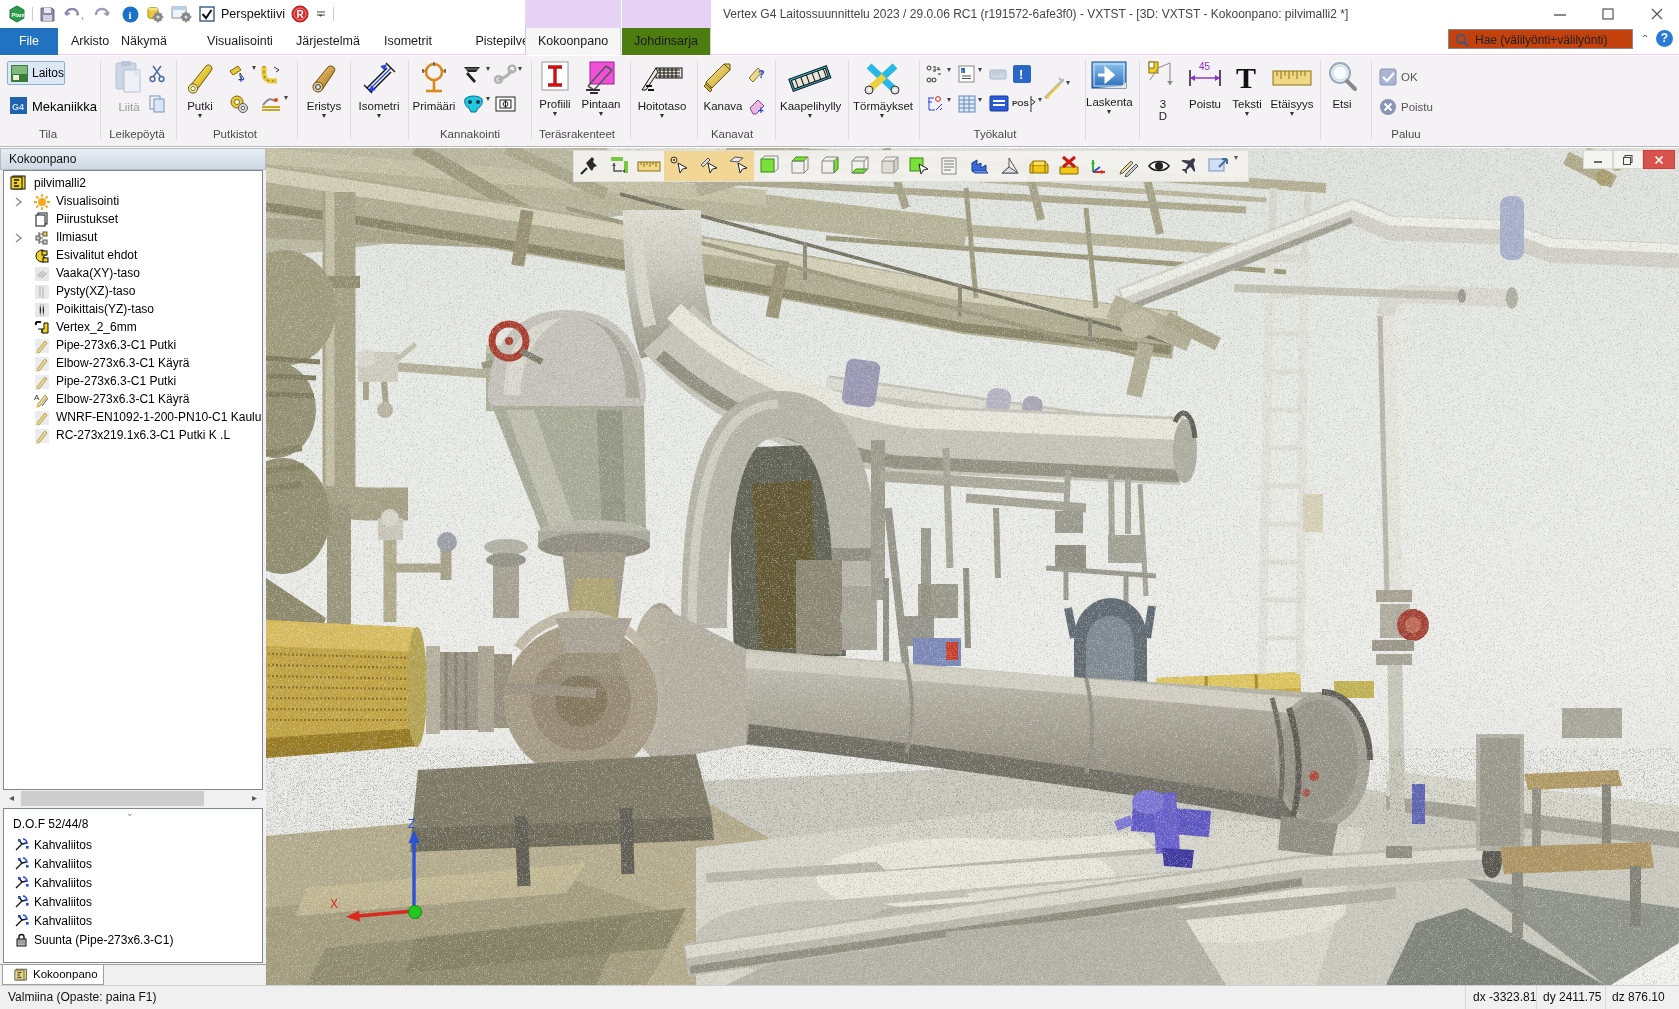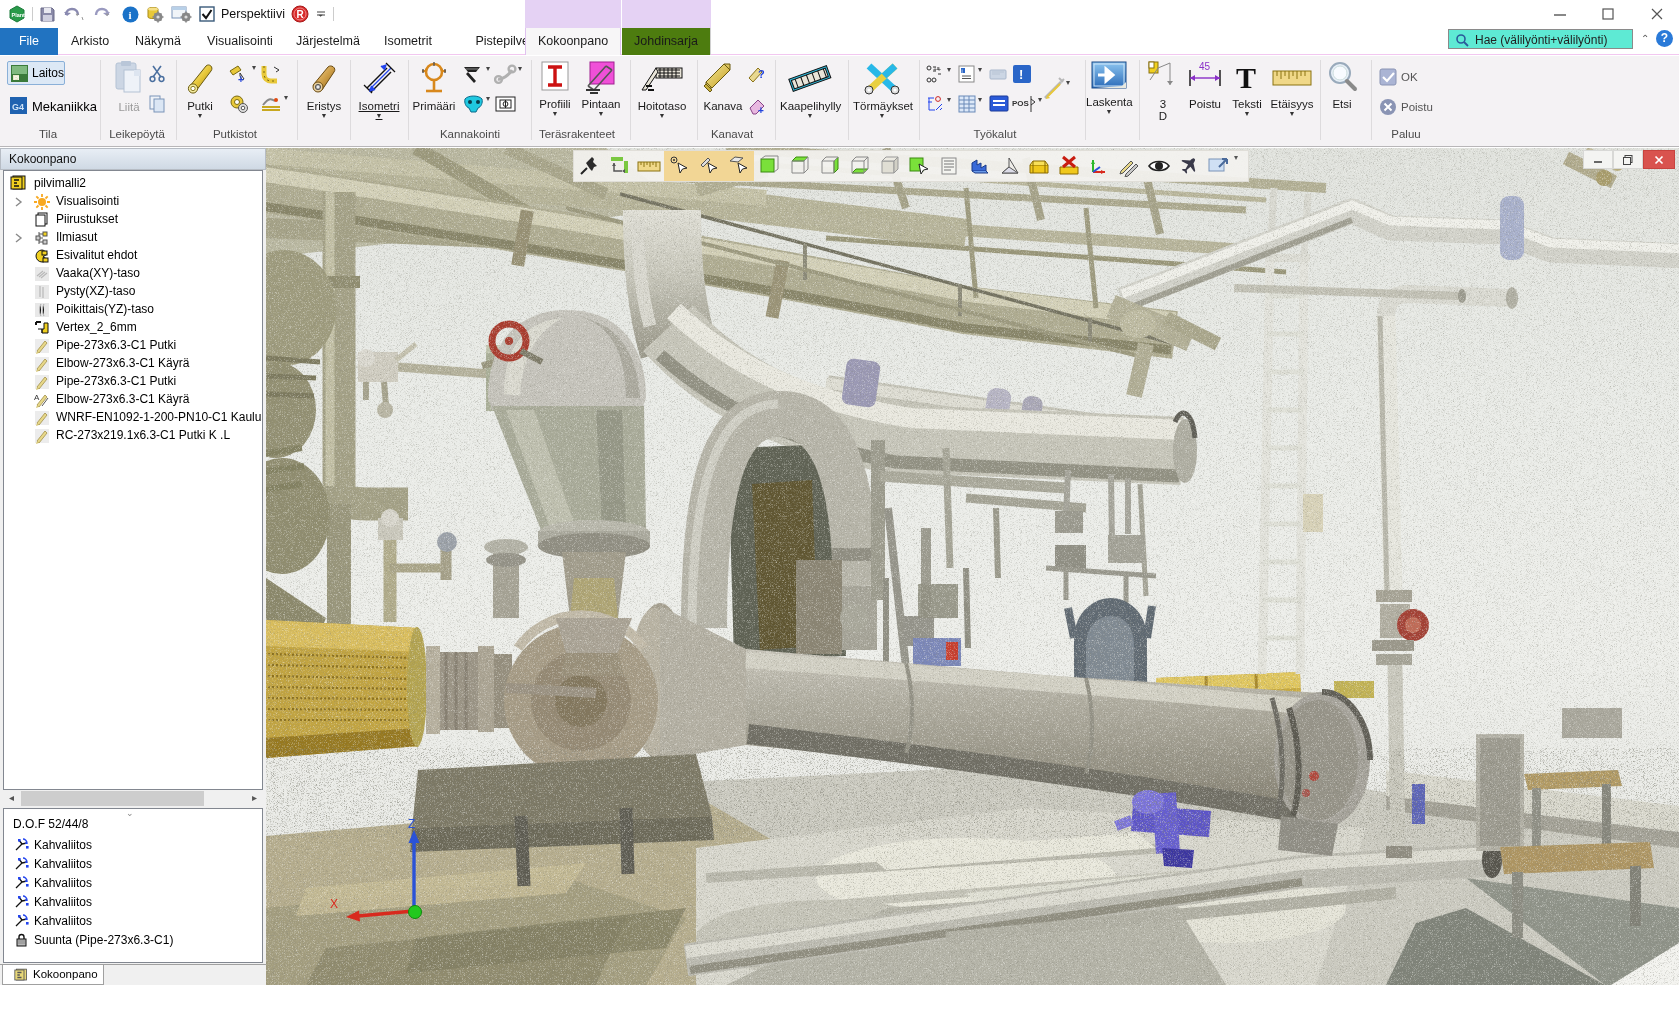--- a/index.html
+++ b/index.html
@@ -100,37 +100,38 @@
           <circle cx="9" cy="9" r="8" fill="#d82a2a" stroke="#a81a1a"></circle>
           <circle cx="9" cy="9" r="6" fill="none" stroke="#f08a8a"></circle>
           <text x="5.5" y="13" font-size="10" fill="#fff" font-weight="bold">R</text>
         </svg>
     <svg width="12" height="14" viewBox="0 0 12 14">
           <path d="M2 5h8M2 8h8" stroke="#444" stroke-width="1.2"></path>
           <path d="M3 10l3 3 3-3z" fill="#444" transform="scale(0.7) translate(2,1)"></path>
         </svg>
     <div style="width:1px;height:14px;background:#ccc;"></div>
   </div>
+  <div id="title-text">Vertex G4 Laitossuunnittelu 2023 / 29.0.06 RC1 (r191572-6afe3f0) - VXTST - [3D: VXTST - Kokoonpano: pilvimalli2 *]</div>
   <svg class="winbtn" style="left:1545px" viewBox="0 0 30 16">
         <path d="M9 9h12" stroke="#555" stroke-width="1.4"></path>
       </svg>
   <svg class="winbtn" style="left:1593px" viewBox="0 0 30 16">
         <rect x="10" y="3" width="10" height="10" fill="none" stroke="#555" stroke-width="1.2"></rect>
       </svg>
   <svg class="winbtn" style="left:1642px" viewBox="0 0 30 16">
         <path d="M10 3l10 10M20 3l-10 10" stroke="#555" stroke-width="1.2"></path>
       </svg>
 </div>
 
 <div id="tabrow">
   <div class="ctx-block" style="left:525px; width:96px;"></div>
   <div class="ctx-block" style="left:622px; width:89px;"></div>
   <div class="tab" id="tab-file" style="left:0px; width:58px;">File</div>
   <div class="tab" style="left:58px; width:64px;">Arkisto</div>
-  <div class="tab" style="left:122px; width:72px;">Näkymä</div>
+  <div class="tab" style="left:108px; width:72px;">Näkymä</div>
   <div class="tab" style="left:194px; width:92px;">Visualisointi</div>
   <div class="tab" style="left:286px; width:84px;">Järjestelmä</div>
   <div class="tab" style="left:370px; width:76px;">Isometrit</div>
   <div class="tab" style="left:462px; width:84px;">Pistepilvet</div>
   <div class="tab tab-active" style="left:525px; width:96px;">Kokoonpano</div>
   <div class="tab" style="left:622px; width:89px; background:#4d7c0f; border-right:1px solid #d0d0d0;">Johdinsarja</div>
 </div>
 
 <div id="ribbon">
 
@@ -226,21 +227,21 @@
           </defs>
           <path d="M8 24L22 7c3-3 9 1 6 5L16 30c-3 3-11-2-8-6z" fill="url(#eg)" stroke="#6a4a10"></path>
           <ellipse cx="12" cy="27" rx="5" ry="5" fill="#e8d0a0" stroke="#6a4a10"></ellipse>
           <ellipse cx="12" cy="27" rx="2.6" ry="2.6" fill="#b0b0b0" stroke="#555"></ellipse>
           <ellipse cx="12" cy="27" rx="1.2" ry="1.2" fill="#eee"></ellipse>
         </svg>
     <div>Eristys</div><div class="dar">▼</div>
   </div>
   <div class="rsep" style="left:350px;"></div>
 
-  <div class="rbig" style="left:355px;width:48px;text-decoration:underline;">
+  <div class="rbig" style="left:355px;width:48px;">
     <svg class="ric" width="40" height="38" viewBox="0 0 40 38">
           <path d="M8 28L28 8" stroke="#111" stroke-width="1.4"></path>
           <path d="M10 30l22-22" stroke="#2244ee" stroke-width="1.3"></path>
           <path d="M12 32L32 12" stroke="#111" stroke-width="1.4"></path>
           <path d="M5 25l8 8M27 3l8 8M30 6l6 6" stroke="#111" stroke-width="1.3"></path>
           <path d="M12 26l4 4M26 10l-4-4" stroke="#2244ee" stroke-width="1.3"></path>
           <path d="M12 26l-2 6 6-2zM26 10l2-6-6 2z" fill="#2244ee"></path>
         </svg>
     <div>Isometri</div><div class="dar">▼</div>
   </div>
@@ -494,21 +495,21 @@
         </svg></div>
   <span class="rtxt" style="left:1401px;top:15px;color:#555;">OK</span>
   <div style="position:absolute;left:1379px;top:42px;"><svg width="18" height="18" viewBox="0 0 18 18">
           <circle cx="9" cy="9" r="8" fill="#8a94b4"></circle>
           <path d="M5.5 5.5l7 7M12.5 5.5l-7 7" stroke="#fff" stroke-width="2"></path>
         </svg></div>
   <span class="rtxt" style="left:1401px;top:45px;color:#555;">Poistu</span>
   <div class="rlabel" style="left:1370px;width:72px;">Paluu</div>
 </div>
 
-<div style="position:absolute;left:1448px;top:29px;width:185px;height:20px;background:#5eead4;border:1px solid #8a8a8a;z-index:5;">
+<div style="position:absolute;left:1448px;top:29px;width:185px;height:20px;background:#c2410c;border:1px solid #8a8a8a;z-index:5;">
   <svg style="position:absolute;left:6px;top:3px" width="14" height="14" viewBox="0 0 14 14">
         <circle cx="6" cy="6" r="4" fill="none" stroke="#2a5a9a" stroke-width="1.6"></circle>
         <path d="M9 9l4 4" stroke="#2a5a9a" stroke-width="1.8"></path>
       </svg>
   <span style="position:absolute;left:26px;top:3px;font-size:12px;color:#222;">Hae (välilyönti+välilyönti)</span>
 </div>
 <div style="position:absolute;left:1641px;top:33px;font-size:10px;color:#555;z-index:5;">⌃</div>
 <div style="position:absolute;left:1656px;top:30px;width:17px;height:17px;border-radius:50%;background:#2a7ad8;z-index:5;color:#fff;font-size:12px;font-weight:bold;text-align:center;line-height:17px;">?</div>
 
 <div id="leftpanel">
@@ -1222,14 +1223,23 @@
           </svg>
         </div>
     <div style="width:32px;height:19px;background:#d9534e;border:1px solid #c8433e;display:flex;align-items:center;justify-content:center;">
           <svg width="12" height="12" viewBox="0 0 12 12">
             <path d="M2.5 2.5l7 7M9.5 2.5l-7 7" stroke="#fff" stroke-width="1.7"></path>
           </svg>
         </div>
   </div>
 </div>
 
-
+<div id="statusbar">
+  <span style="position:absolute; left:8px; top:4px;">Valmiina (Opaste: paina F1)</span>
+  <span style="position:absolute; left:1465px; top:0px; width:1px; height:24px; background:#d8d8d8;"></span>
+      <span style="position:absolute; left:1473px; top:4px;">dx -3323.81</span>
+  <span style="position:absolute; left:1536px; top:0px; width:1px; height:24px; background:#d8d8d8;"></span>
+      <span style="position:absolute; left:1543px; top:4px;">dy 2411.75</span>
+  <span style="position:absolute; left:1605px; top:0px; width:1px; height:24px; background:#d8d8d8;"></span>
+      <span style="position:absolute; left:1612px; top:4px;">dz 876.10</span>
 </div>
 
+</div>
+
 </body></html>

